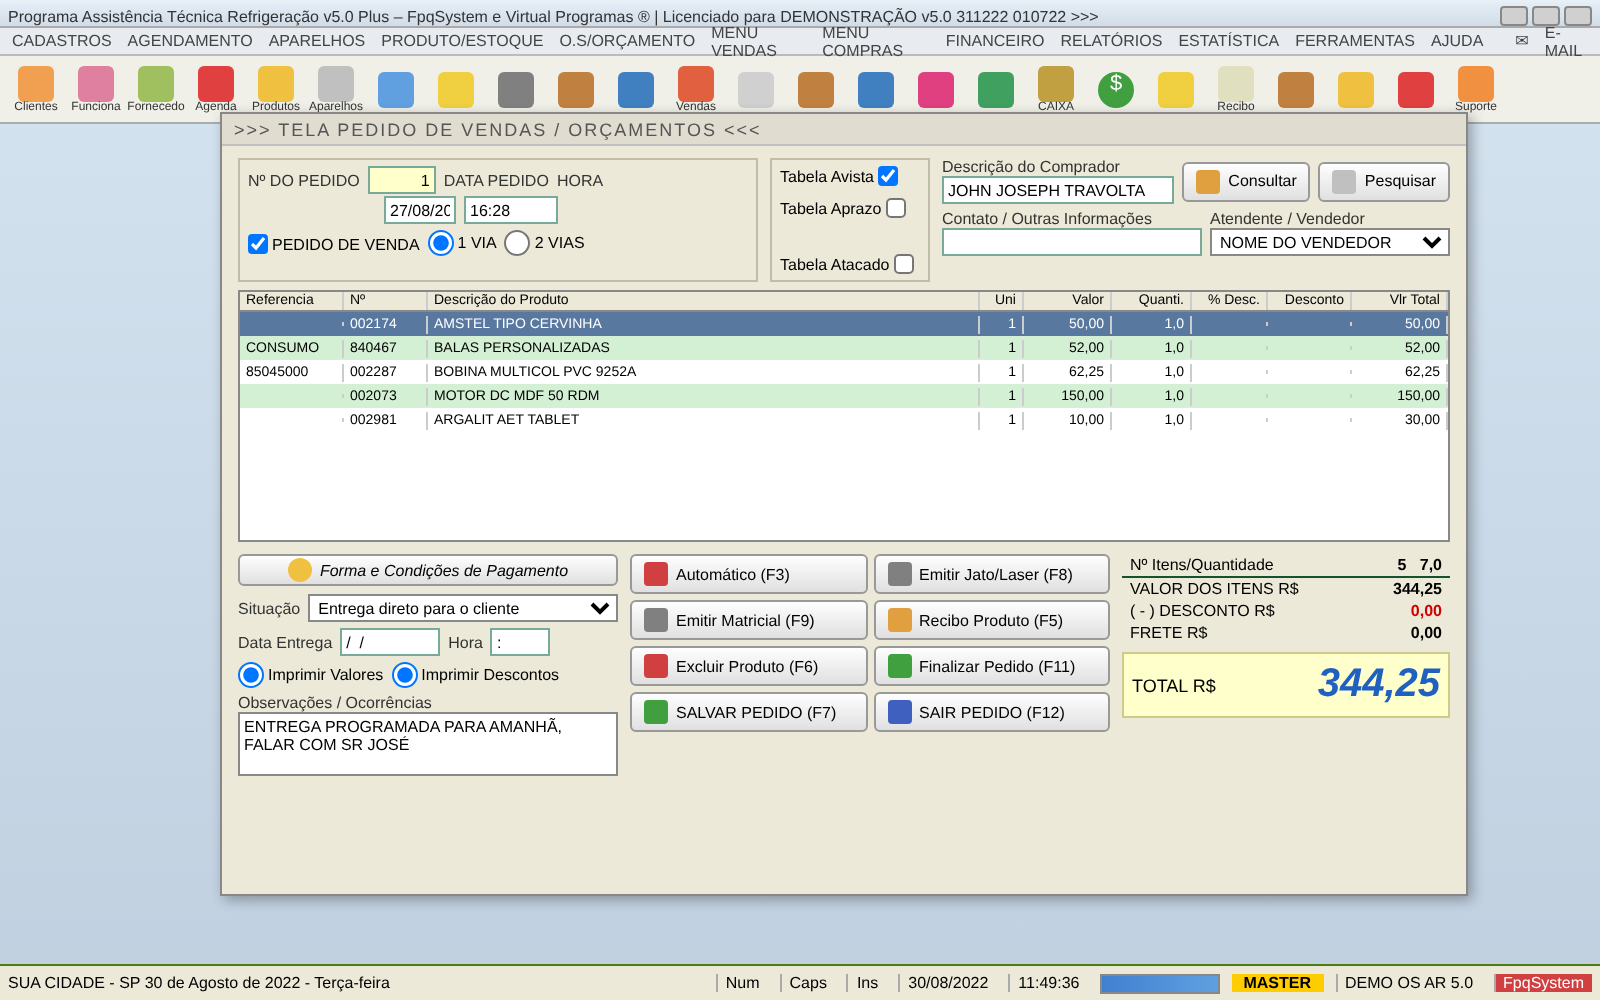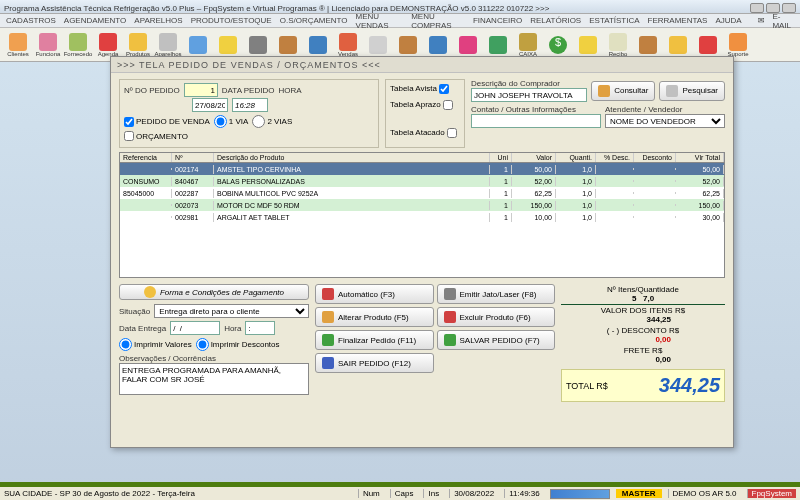--- a/index.html
+++ b/index.html
@@ -12,44 +12,44 @@
 .tbtn { width: 28px; height: 30px; display: flex; flex-direction: column; align-items: center; justify-content: center; font-size: 6px; color: #333; }
 .tbtn .ico { width: 18px; height: 18px; border-radius: 3px; }
 .dialog { position: absolute; top: 56px; left: 110px; width: 624px; height: 392px; background: #ece9d8; border: 1px solid #888; box-shadow: 2px 2px 6px rgba(0,0,0,0.3); }
 .dlgtitle { height: 16px; background: #e0ddd0; font-size: 9px; color: #555; display: flex; align-items: center; padding: 0 6px; border-bottom: 1px solid #c0c0c0; letter-spacing: 1px; }
 .dlgbody { padding: 6px 8px; }
 .row { display: flex; align-items: center; gap: 4px; margin-bottom: 3px; }
 .lbl { font-size: 8px; color: #333; }
 .inp { border: 1px solid #7a9; background: #fff; font-size: 8px; padding: 1px 2px; height: 14px; }
 .inp.yellow { background: #ffffcc; }
 .fieldset { border: 1px solid #c0bca8; padding: 3px 4px; }
-.chk { display: inline-flex; align-items: center; gap: 2px; font-size: 8px; }
+.chk { display: inline-flex; align-items: flex-end; gap: 2px; font-size: 8px; }
 .chk input { width: 10px; height: 10px; }
 .grid { border: 1px solid #888; background: #fff; height: 126px; overflow: hidden; margin-top: 4px; }
 .ghead { display: flex; background: #ece9d8; border-bottom: 1px solid #888; font-size: 7px; }
 .ghead div, .grow div { padding: 1px 3px; border-right: 1px solid #ccc; overflow: hidden; white-space: nowrap; }
 .grow { display: flex; font-size: 7px; height: 12px; align-items: center; }
 .grow.sel { background: #5878a0; color: #fff; }
 .grow.alt { background: #d4f0d4; }
 .c-ref{width:52px}.c-no{width:42px}.c-desc{flex:1}.c-uni{width:22px;text-align:right}.c-val{width:44px;text-align:right}.c-qt{width:40px;text-align:right}.c-pd{width:38px;text-align:right}.c-dc{width:42px;text-align:right}.c-tot{width:48px;text-align:right}
 .bottom { display: flex; gap: 6px; margin-top: 6px; }
 .leftcol { width: 190px; }
 .midcol { width: 240px; }
 .rightcol { flex: 1; }
 .btn { display: flex; align-items: center; gap: 4px; background: linear-gradient(#fefefe,#e0e0e0); border: 1px solid #999; border-radius: 3px; padding: 2px 6px; font-size: 8px; height: 20px; cursor: pointer; }
 .btn .bi { width: 12px; height: 12px; border-radius: 2px; }
 .btngrid { display: grid; grid-template-columns: 1fr 1fr; gap: 3px; }
 .combo { border: 1px solid #888; background: #fff; font-size: 8px; height: 14px; width: 100%; }
 .totals { font-size: 8px; }
-.totrow { display: flex; justify-content: center; align-items: center; padding: 1px 4px; flex-direction: column; }
+.totrow { display: flex; justify-content: space-between; align-items: center; padding: 1px 4px; }
 .totval { font-weight: bold; text-align: right; min-width: 56px; }
 .bigtotal { background: #ffffcc; border: 1px solid #cc8; padding: 4px; display: flex; justify-content: space-between; align-items: center; margin-top: 4px; }
 .bigtotal .amt { color: #2060c0; font-size: 20px; font-weight: bold; font-style: italic; }
 .red { color: #d00000; }
-.statusbar { position: absolute; bottom: 0; left: 0; right: 0; height: 18px; background: #ece9d8; border-top: 5px solid #4d7c0f; display: flex; align-items: center; font-size: 8px; padding: 0 4px; gap: 6px; }
+.statusbar { position: absolute; bottom: 0; left: 0; right: 0; height: 18px; background: #ece9d8; border-top: 1px solid #4d7c0f; display: flex; align-items: center; font-size: 8px; padding: 0 4px; gap: 6px; }
 .statusbar .seg { border-left: 1px solid #aaa; padding: 0 4px; }
 .statusbar .master { background: #ffcc00; padding: 0 6px; font-weight: bold; }
 .longbtn { width: 100%; justify-content: center; height: 16px; font-style: italic; }
 .obs { width: 100%; height: 32px; border: 1px solid #888; background: #fff; font-size: 8px; padding: 2px; resize: none; }
 .radio { display: inline-flex; align-items: center; gap: 2px; font-size: 8px; }
 </style>
 </head>
 <body>
 
 <div class="titlebar">
@@ -173,40 +173,34 @@
       <div class="fieldset" style="width:260px">
         <div class="row">
           <span class="lbl">Nº DO PEDIDO</span>
           <input class="inp yellow" style="width: 34px; text-align: right;" value="1">
           <span class="lbl">DATA PEDIDO</span>
           <span class="lbl">HORA</span>
         </div>
         <div class="row" style="margin-top:-2px">
           <span style="width:64px"></span>
           <input class="inp" style="width: 36px;" value="27/08/2022">
-          <input class="inp" style="width: 36px; font-style: italic;" value="16:28">
+          <input class="inp" style="width: 47px;" value="16:28">
         </div>
         <div class="row">
           <label class="chk">
               <input type="checkbox" checked="" style="">
               <span>PEDIDO DE VENDA</span>
             </label>
           <label class="radio">
               <input type="radio" checked="" style="">
               <span>1 VIA</span>
             </label>
           <label class="radio">
               <input type="radio" style="">
               <span>2 VIAS</span>
-            </label>
-        </div>
-        <div class="row">
-          <label class="chk">
-              <input type="checkbox" style="">
-              <span>ORÇAMENTO</span>
             </label>
         </div>
       </div>
       <div class="fieldset" style="width:80px">
         <label class="chk">
             <span>Tabela Avista</span>
             <input type="checkbox" checked="" style="">
           </label><br>
         <label class="chk" style="margin-top:6px">
             <span>Tabela Aprazo</span>
@@ -349,22 +343,26 @@
         <div class="btngrid">
           <button class="btn">
               <div class="bi" style="background:#d04040"></div>
               <span>Automático   (F3)</span>
             </button>
           <button class="btn">
               <div class="bi" style="background:#808080"></div>
               <span>Emitir Jato/Laser (F8)</span>
             </button>
           <button class="btn">
+              <div class="bi" style="background:#808080"></div>
+              <span>Emitir Matricial (F9)</span>
+            </button>
+          <button class="btn">
               <div class="bi" style="background:#e0a040"></div>
-              <span>Alterar Produto (F5)</span>
+              <span>Recibo Produto (F5)</span>
             </button>
           <button class="btn">
               <div class="bi" style="background:#d04040"></div>
               <span>Excluir Produto (F6)</span>
             </button>
           <button class="btn">
               <div class="bi" style="background:#40a040"></div>
               <span>Finalizar Pedido (F11)</span>
             </button>
           <button class="btn">

